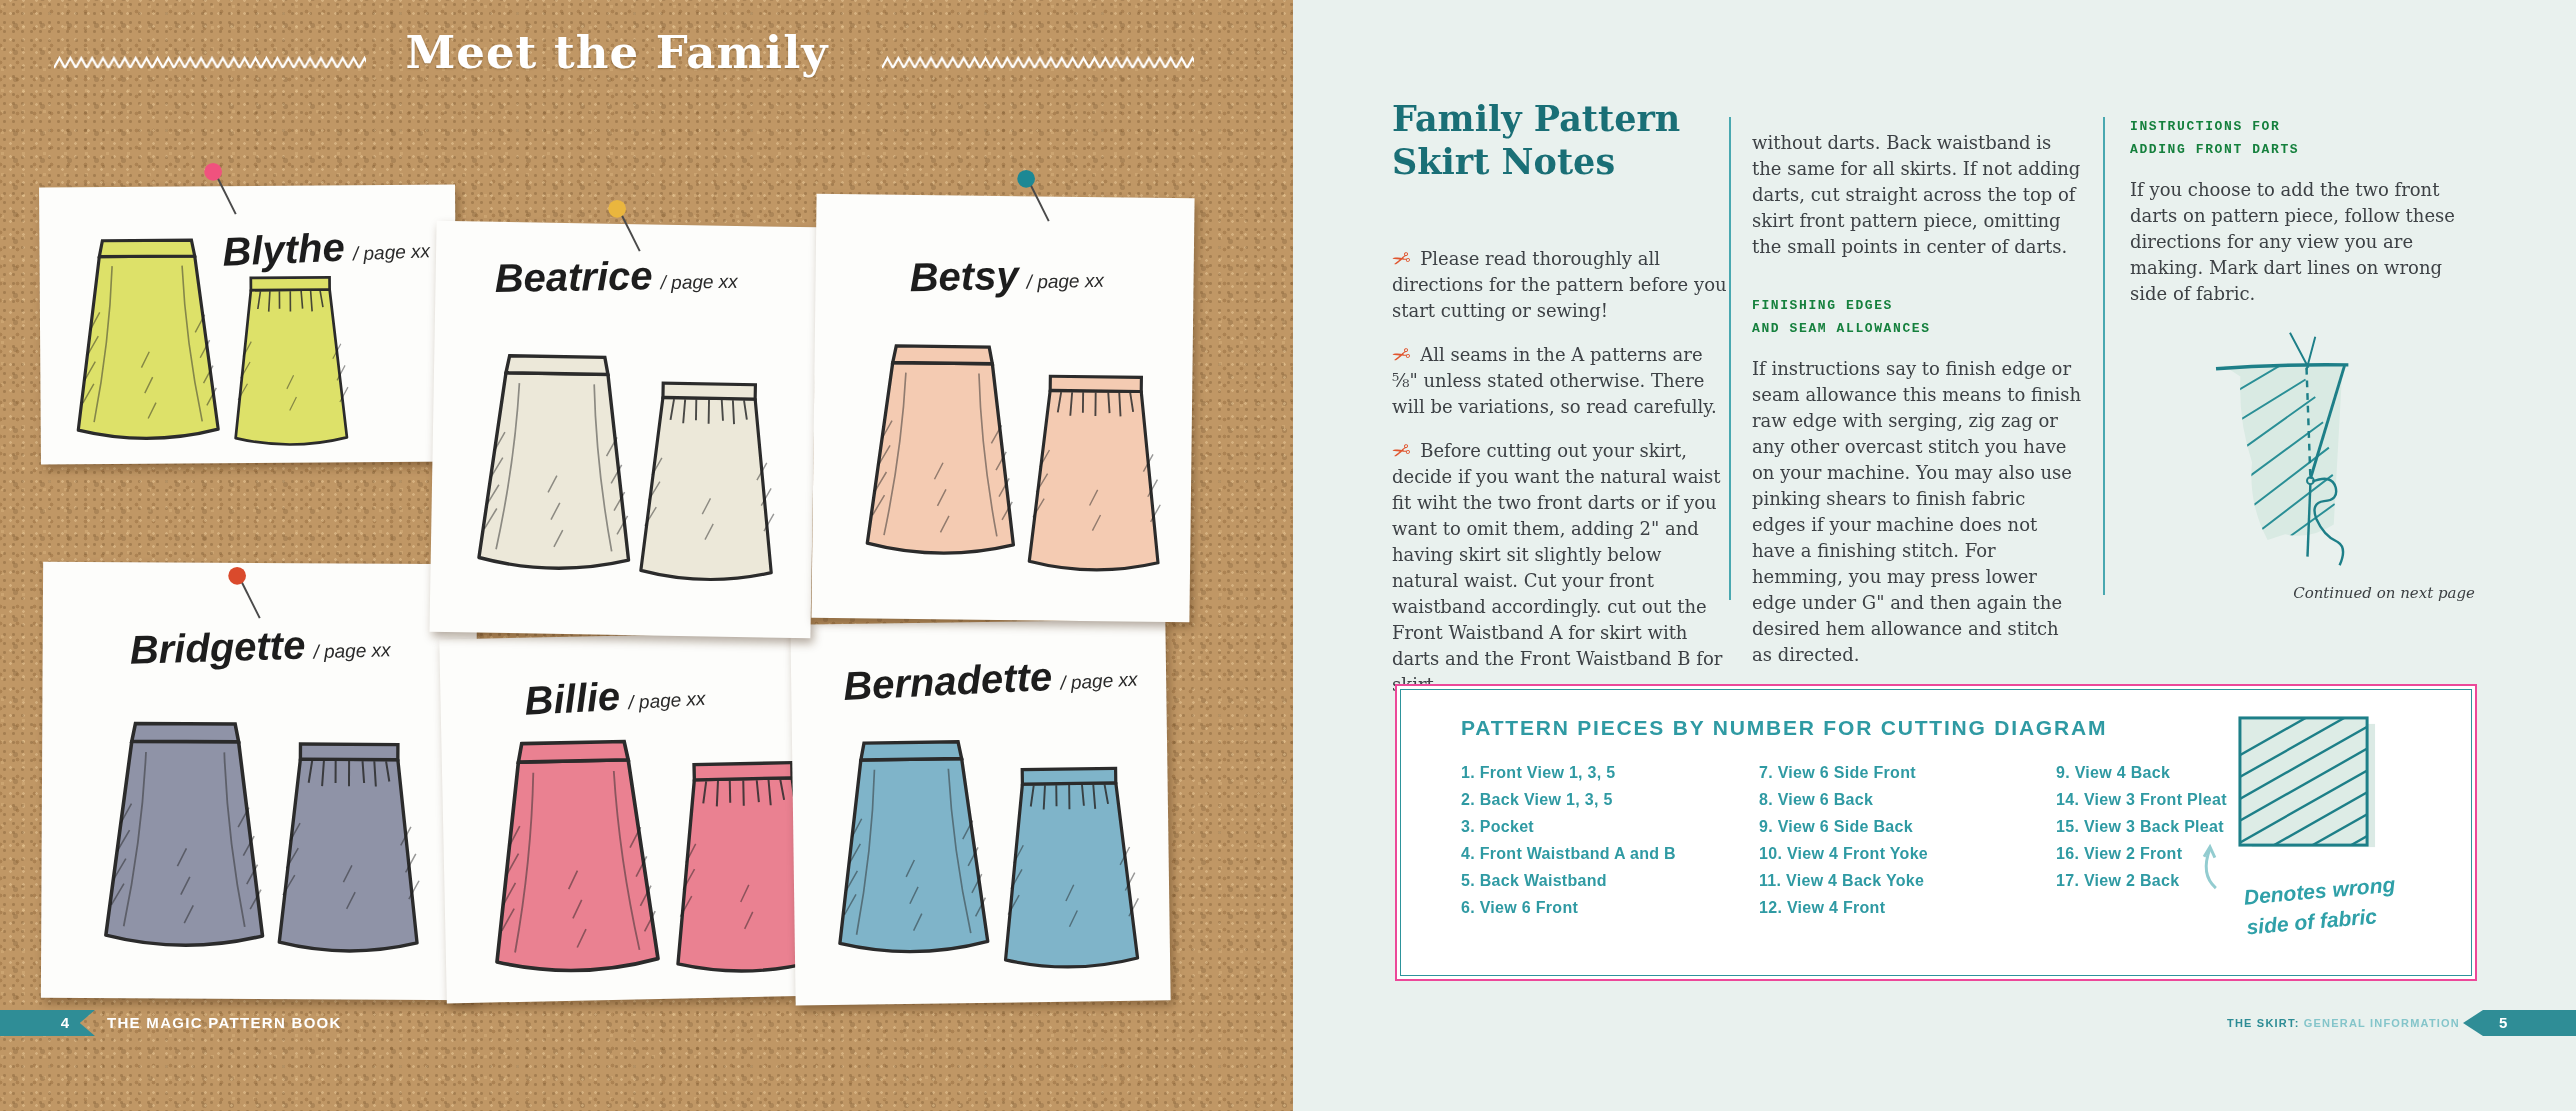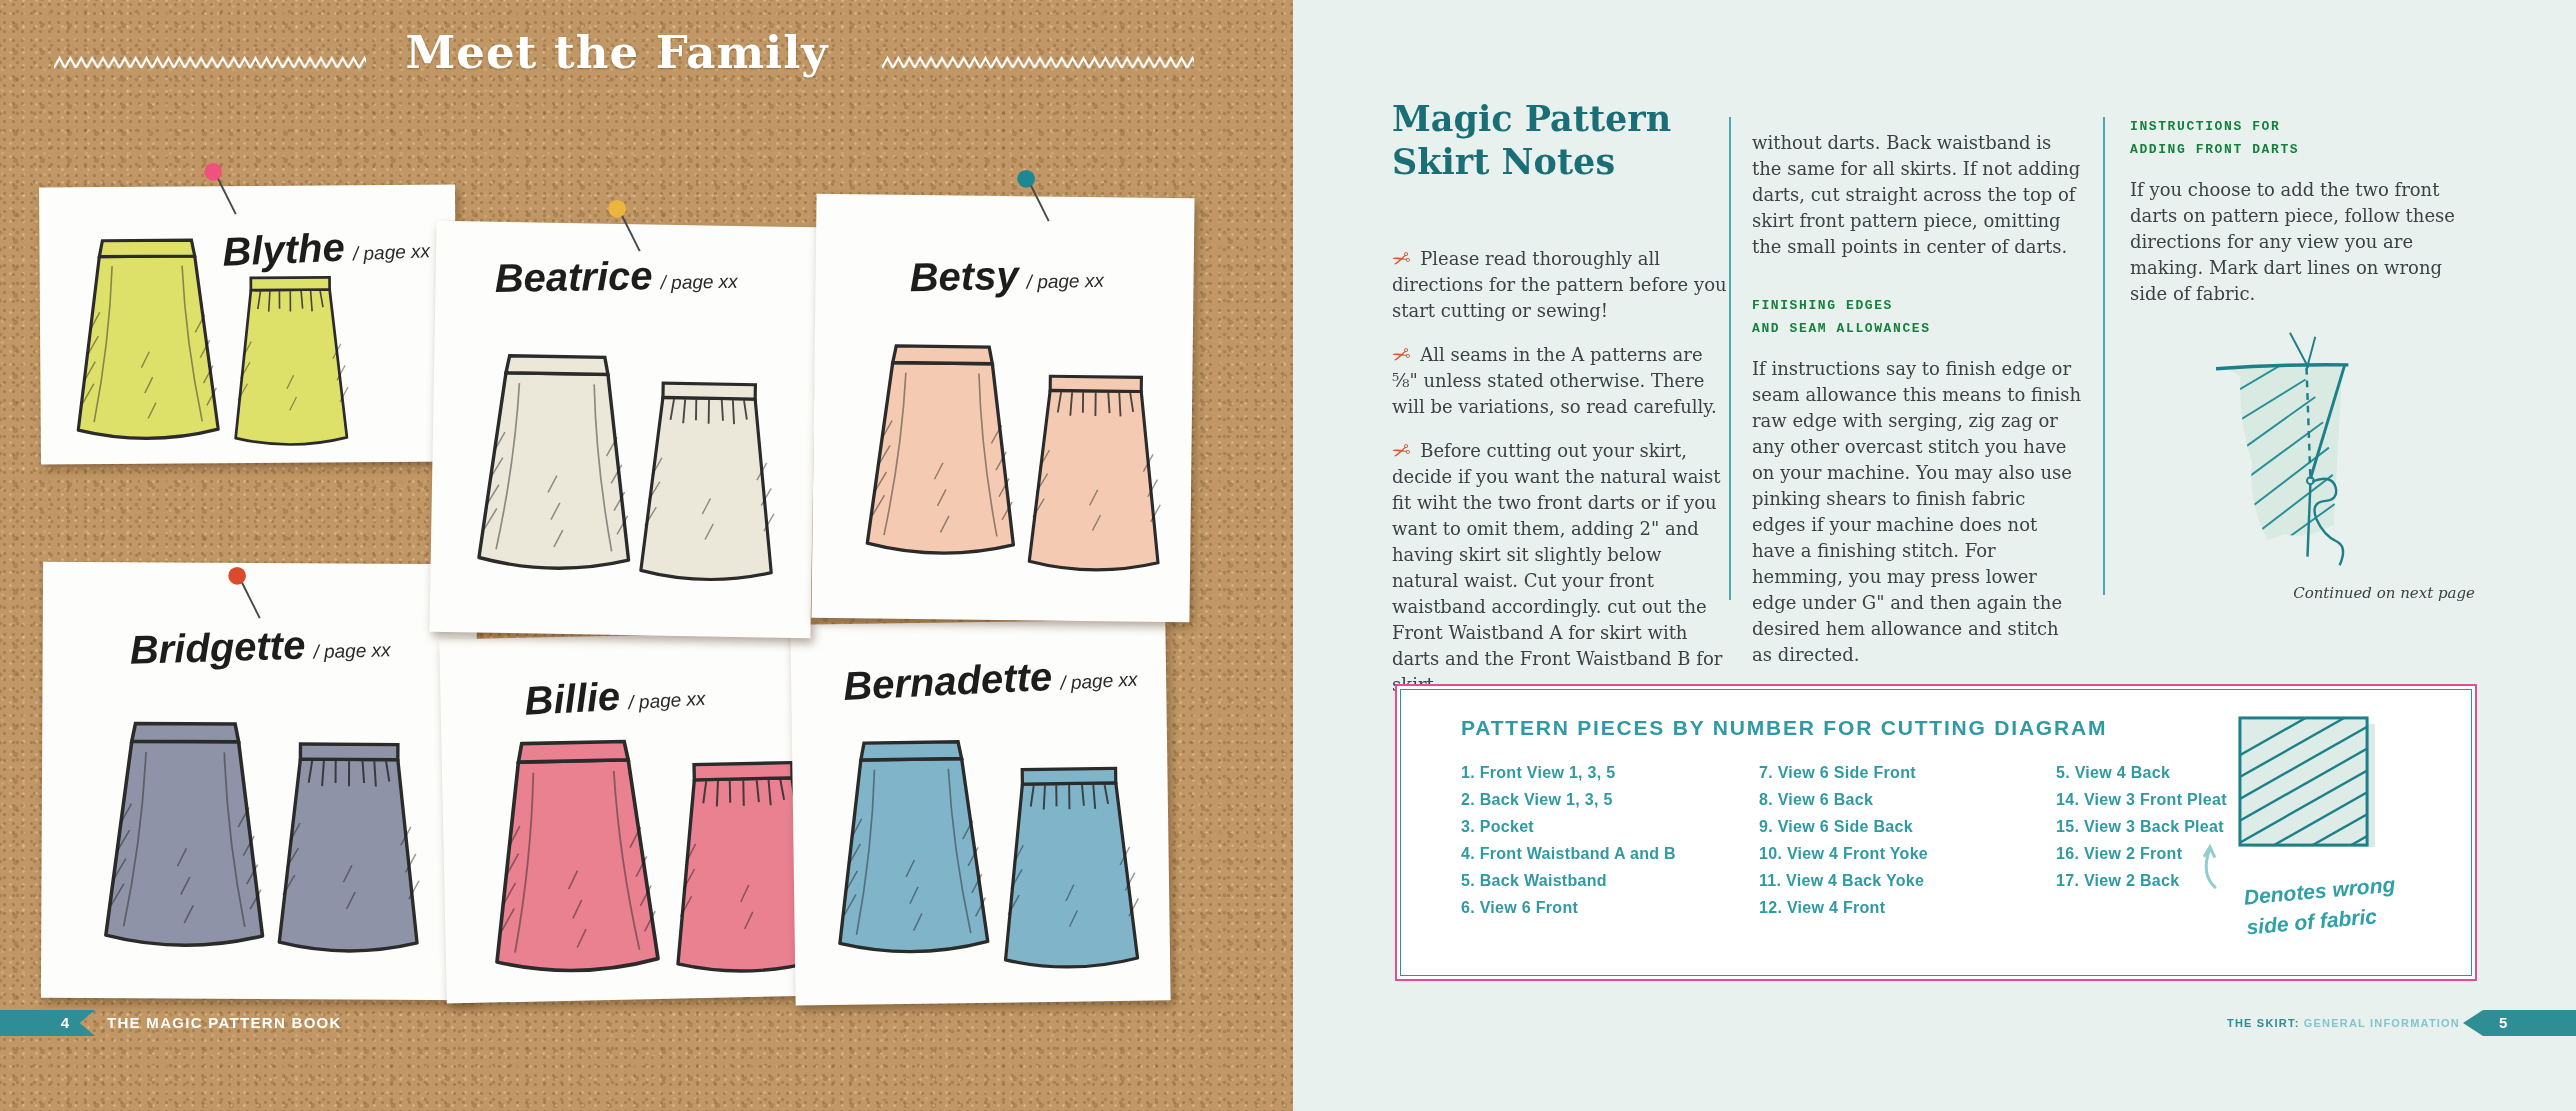--- a/index.html
+++ b/index.html
@@ -219,21 +219,21 @@
         <use href="#pin"></use>
       </svg>
 
     <div class="footer-left-ribbon"><span>4</span></div>
     <div class="footer-left-title">THE MAGIC PATTERN BOOK</div>
   </div>
 
   <div class="page-right">
 
     <div class="notes-title">
-      <div>Magic Pattern</div>
+      <div>Family Pattern</div>
       <div>Skirt Notes</div>
     </div>
 
     <div class="col col1">
       <p class="body-text"><span class="scissors">✂</span> <span>Please read thoroughly all directions for the pattern before you start cutting or sewing!</span></p>
       <p class="body-text"><span class="scissors">✂</span> <span>All seams in the A patterns are ⅝" unless stated otherwise. There will be variations, so read carefully.</span></p>
       <p class="body-text"><span class="scissors">✂</span> <span>Before cutting out your skirt, decide if you want the natural waist fit wiht the two front darts or if you want to omit them, adding 2" and having skirt sit slightly below natural waist. Cut your front waistband accordingly. cut out the Front Waistband A for skirt with darts and the Front Waistband B for skirt</span></p>
     </div>
 
     <div class="divider divider-1"></div>
@@ -292,21 +292,21 @@
       </ul>
       <ul class="pb-col pb-col-2">
         <li>7. View 6 Side Front</li>
         <li>8. View 6 Back</li>
         <li>9. View 6 Side Back</li>
         <li>10. View 4 Front Yoke</li>
         <li>11. View 4 Back Yoke</li>
         <li>12. View 4 Front</li>
       </ul>
       <ul class="pb-col pb-col-3">
-        <li>5. View 4 Back</li>
+        <li>9. View 4 Back</li>
         <li>14. View 3 Front Pleat</li>
         <li>15. View 3 Back Pleat</li>
         <li>16. View 2 Front</li>
         <li>17. View 2 Back</li>
       </ul>
 
       <svg class="pb-square" width="149" height="149" viewBox="0 0 150 150">
         <defs>
             <clipPath id="sqclip">
               <rect x="8" y="8" width="128" height="128"></rect>

